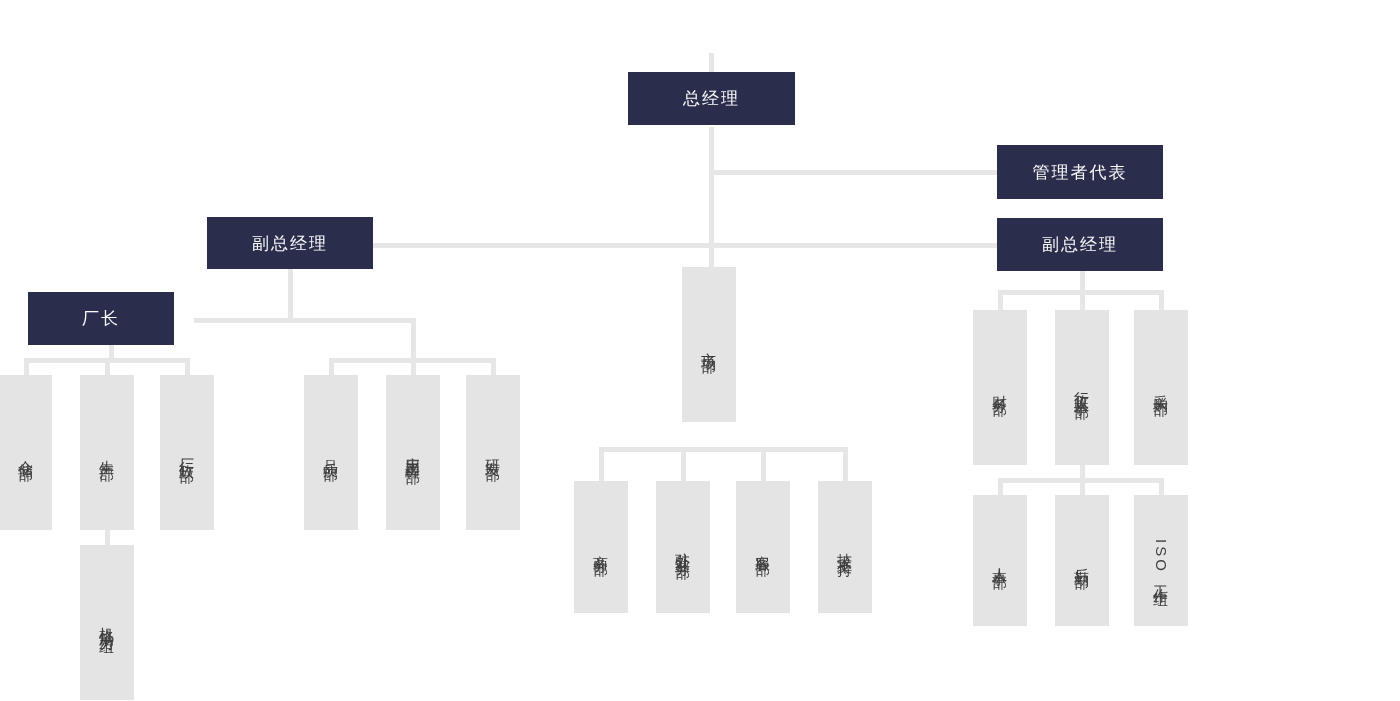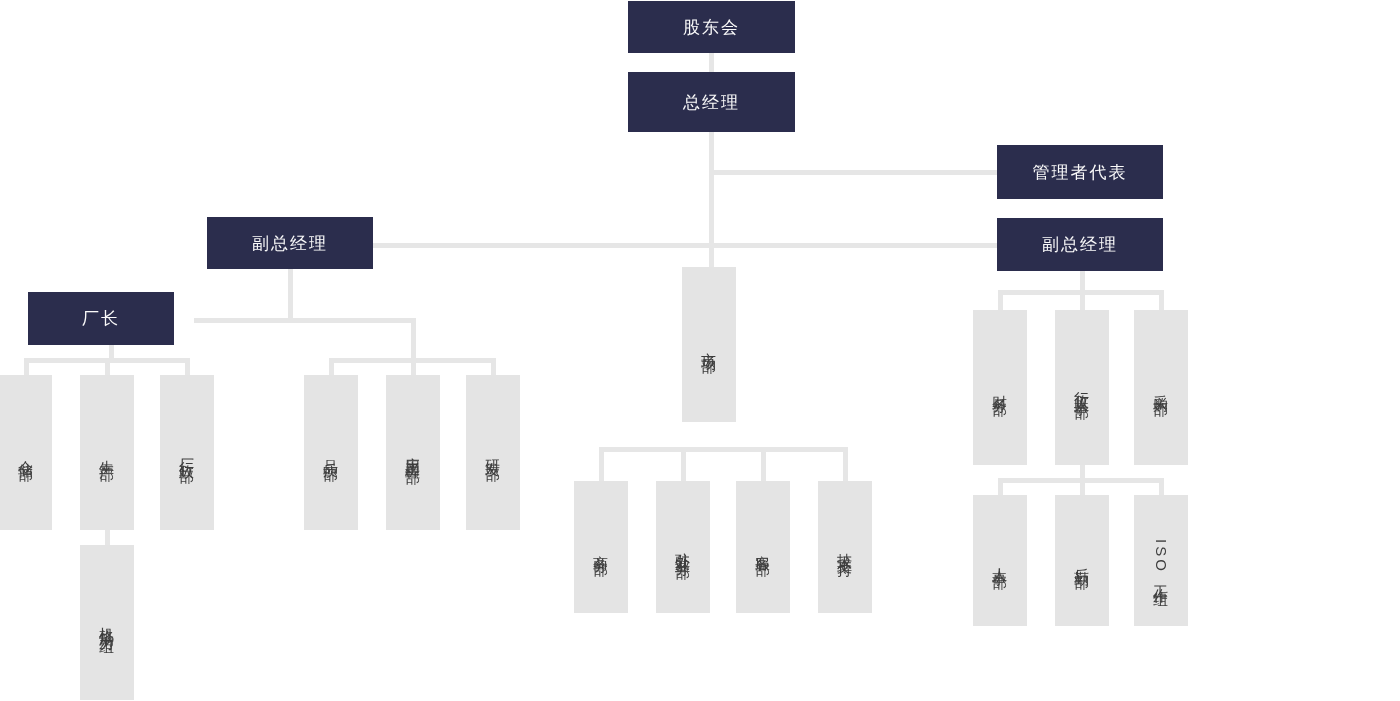--- a/index.html
+++ b/index.html
@@ -80,24 +80,21 @@
     <div class="line" style="left: 1080px; top: 271px; width: 5px; height: 24px;"></div>
     <div class="line" style="left: 998px; top: 290px; width: 166px; height: 5px;"></div>
     <div class="line" style="left: 998px; top: 290px; width: 5px; height: 20px;"></div>
     <div class="line" style="left: 1080px; top: 290px; width: 5px; height: 20px;"></div>
     <div class="line" style="left: 1159px; top: 290px; width: 5px; height: 20px;"></div>
     <div class="line" style="left: 1080px; top: 465px; width: 5px; height: 18px;"></div>
     <div class="line" style="left: 998px; top: 478px; width: 166px; height: 5px;"></div>
     <div class="line" style="left: 998px; top: 478px; width: 5px; height: 17px;"></div>
     <div class="line" style="left: 1080px; top: 478px; width: 5px; height: 17px;"></div>
     <div class="line" style="left: 1159px; top: 478px; width: 5px; height: 17px;"></div>
-    <div class="node exec" style="left: 628px; top: 1px; width: 167px; height: 52px;">
-      <span>股东会</span>
-    </div>
-    <div class="node exec" style="left: 628px; top: 72px; width: 167px; height: 60px; font-family: Liberation Mono, monospace;">
+    <div class="node exec" style="left: 628px; top: 72px; width: 167px; height: 53px; font-family: Liberation Mono, monospace;">
       <span>总经理</span>
     </div>
     <div class="node exec" style="left: 997px; top: 145px; width: 166px; height: 54px;">
       <span>管理者代表</span>
     </div>
     <div class="node exec" style="left: 997px; top: 218px; width: 166px; height: 53px;">
       <span>副总经理</span>
     </div>
     <div class="node exec" style="left: 207px; top: 217px; width: 166px; height: 52px;">
       <span>副总经理</span>

